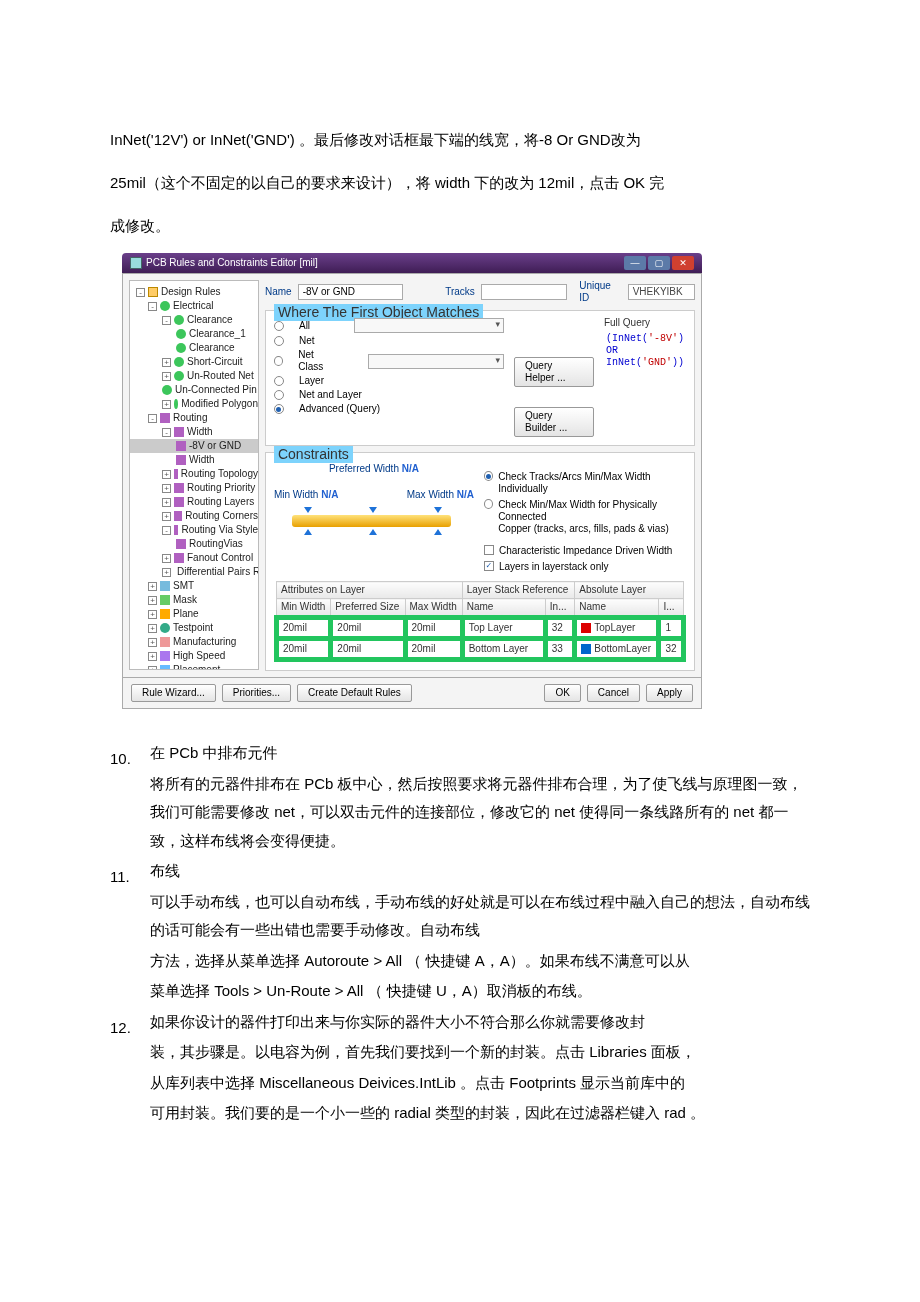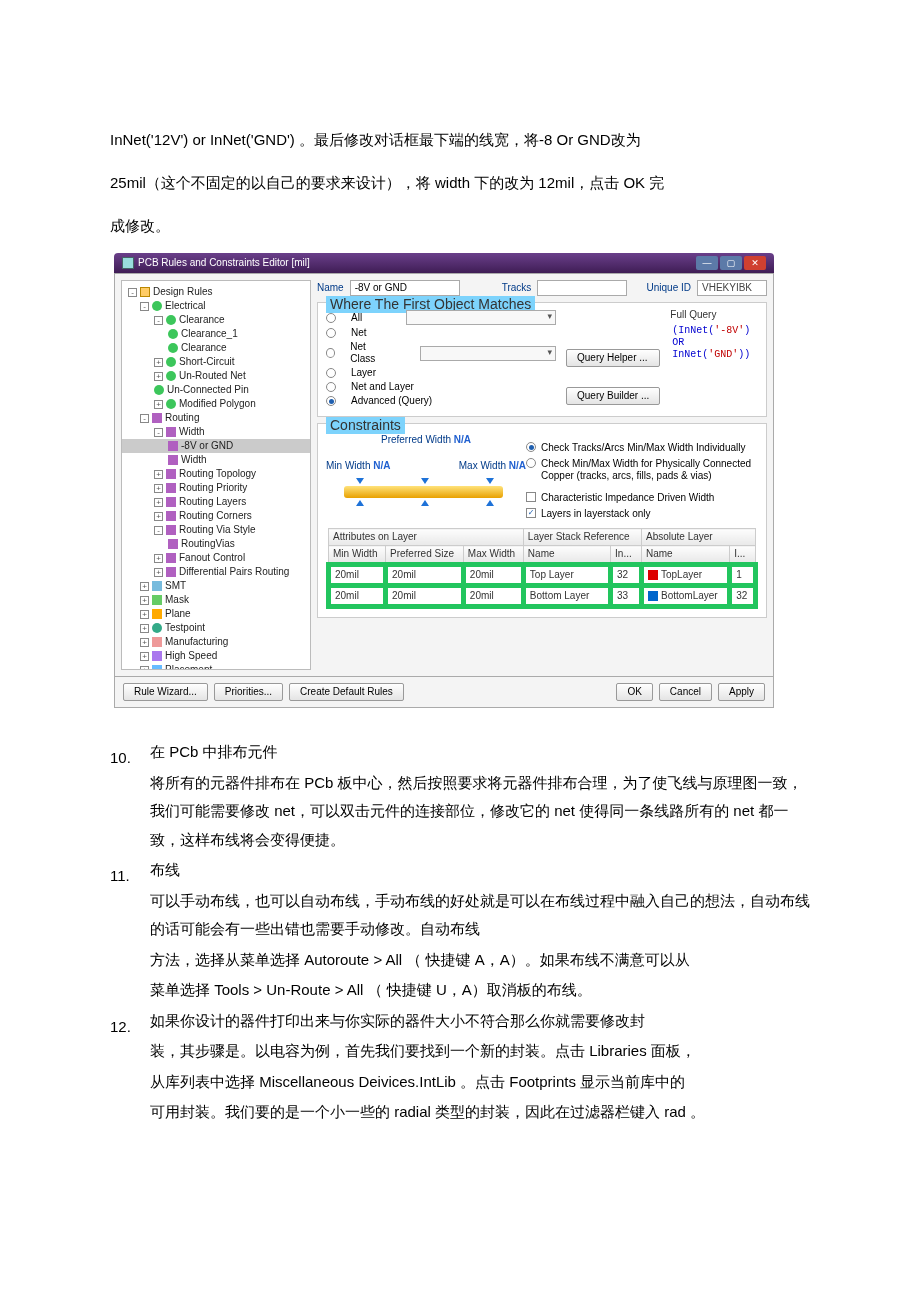--- a/index.html
+++ b/index.html
@@ -10,22 +10,22 @@
     margin: 0 auto;
     padding: 120px 110px 60px 110px;
     color: #000;
     font-size: 15px;
     line-height: 2.6;
   }
   .para { margin-bottom: 4px; }
   .para.indent { text-indent: 0; }
 
   .screenshot-wrap {
-    width: 660px;
-    margin: 8px 0 30px 4px;
+    width: 580px;
+    margin: 8px 0 30px 12px;
     font-family: "Segoe UI", Tahoma, sans-serif;
     font-size: 10px;
     line-height: 1.2;
   }
   .titlebar {
     background: linear-gradient(to bottom, #6a3f8a, #3f1d55);
     color: #fff;
     padding: 3px 8px;
     border-radius: 4px 4px 0 0;
     display: flex;
@@ -95,21 +95,21 @@
   .btn { border:1px solid #999;background:linear-gradient(#fff,#e4e4e4);padding:2px 10px;font-size:10px;border-radius:2px;}
 
   .matches-layout { display:flex; gap:10px;}
   .matches-left { flex:0 0 200px;}
   .query-mid { display:flex;flex-direction:column;gap:20px;padding-top:40px;}
   .fullq { flex:1; }
   .fullq-title { font-size:10px; color:#333; margin-bottom:2px;}
   .query-text { font-family:"Courier New",monospace; font-size:10px; padding:2px;}
   .qk { color:#0000d0; } .qr { color:#c00000; }
 
-  .constraints-inner { display:flex; }
+  .constraints-inner { display:flex; gap:10px;}
   .con-left { flex:0 0 200px; padding-top:4px;}
   .pref-lbl { text-align:center; color:#003a88; font-size:10px;}
   .na { color:#2060d0; font-weight:bold;}
   .minmax-row { display:flex; justify-content:space-between; color:#003a88; font-size:10px; margin-top:14px;}
   .track-img { width:195px; height:32px; margin-top:4px; position:relative;}
   .track-img .bar { position:absolute; left:18px; right:18px; top:10px; height:12px; background:linear-gradient(#ffe27a,#e8a000); border-radius:3px;}
   .arrow-up, .arrow-down { position:absolute; width:0;height:0;border-left:4px solid transparent;border-right:4px solid transparent;}
   .arrow-down { border-top:6px solid #1e72d8; }
   .arrow-up { border-bottom:6px solid #1e72d8; }
   .con-right { flex:1; padding-top:10px; font-size:10px;}

